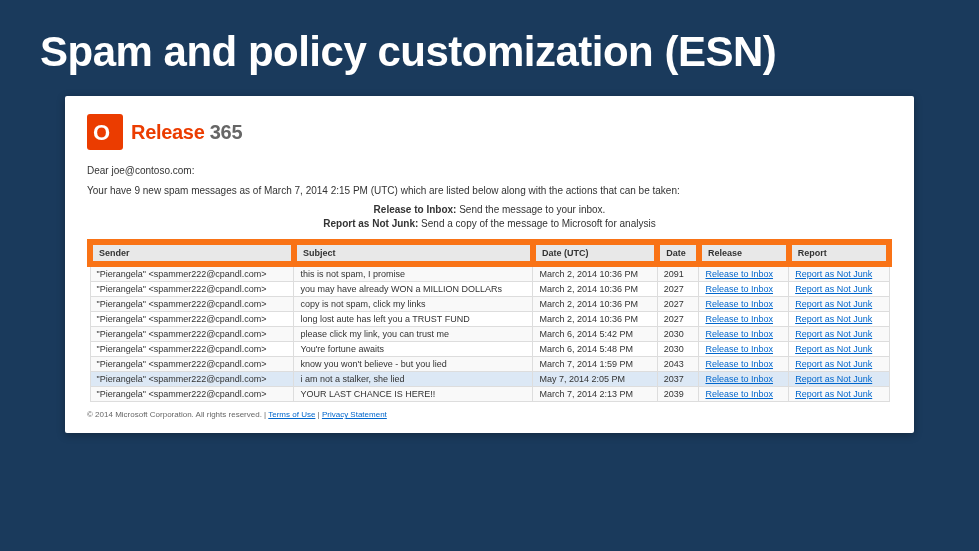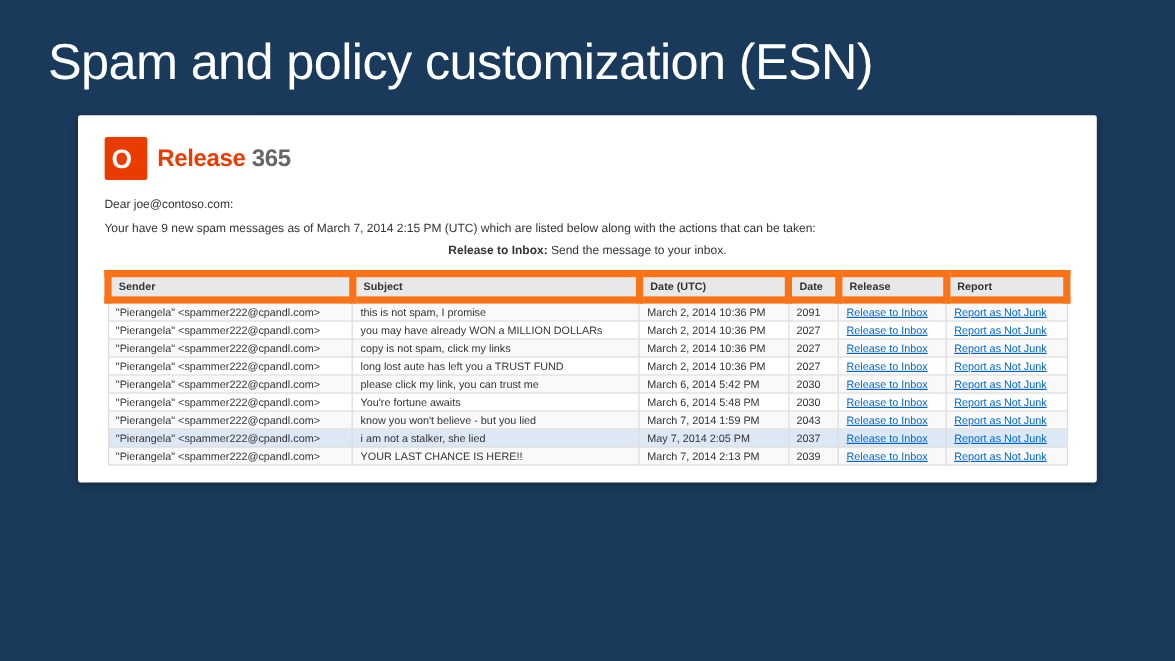--- a/index.html
+++ b/index.html
@@ -7,21 +7,21 @@
       width: 979px;
       height: 551px;
       background: #1a3a5c;
       font-family: 'Segoe UI', Arial, sans-serif;
       overflow: hidden;
       position: relative;
     }
     .title {
       color: #ffffff;
       font-size: 42px;
-      font-weight: 400;
+      font-weight: 700;
       padding: 28px 40px 20px 40px;
       letter-spacing: -0.5px;
     }
     .email-card {
       background: #ffffff;
       margin: 0 65px;
       border-radius: 2px;
       padding: 18px 22px 14px 22px;
       box-shadow: 0 2px 8px rgba(0,0,0,0.3);
     }
@@ -125,20 +125,23 @@
     <span class="office-text">
       <span>Release</span> 365
     </span>
   </div>
 
   <p class="intro-text">Dear joe@contoso.com:</p>
   <p class="intro-text">Your have 9 new spam messages as of March 7, 2014 2:15 PM (UTC) which are listed below along with the actions that can be taken:</p>
 
   <p class="instructions">
     <strong>Release to Inbox:</strong><span> Send the message to your inbox.</span>
+  </p>
+  <p class="instructions">
+    <strong>Report as Not Junk:</strong><span> Send a copy of the message to Microsoft for analysis</span>
   </p>
 
   <table class="email-table">
     <thead>
       <tr>
         <th>Sender</th>
         <th>Subject</th>
         <th>Date (UTC)</th>
         <th>Date</th>
         <th>Release</th>
@@ -214,13 +217,18 @@
           <td>"Pierangela" &lt;spammer222@cpandl.com&gt;</td>
           <td>YOUR LAST CHANCE IS HERE!!</td>
           <td>March  7, 2014  2:13 PM</td>
           <td>2039</td>
           <td><a href="#" class="link-release">Release to Inbox</a></td>
           <td><a href="#" class="link-report">Report as Not Junk</a></td>
         </tr>
       </tbody>
   </table>
 
+  <div class="footer-text">
+    <span>© 2014 Microsoft Corporation. All rights reserved. |</span>
+    <a href="#">Terms of Use</a> |
+    <a href="#">Privacy Statement</a>
+  </div>
 </div>
 
 </body></html>

